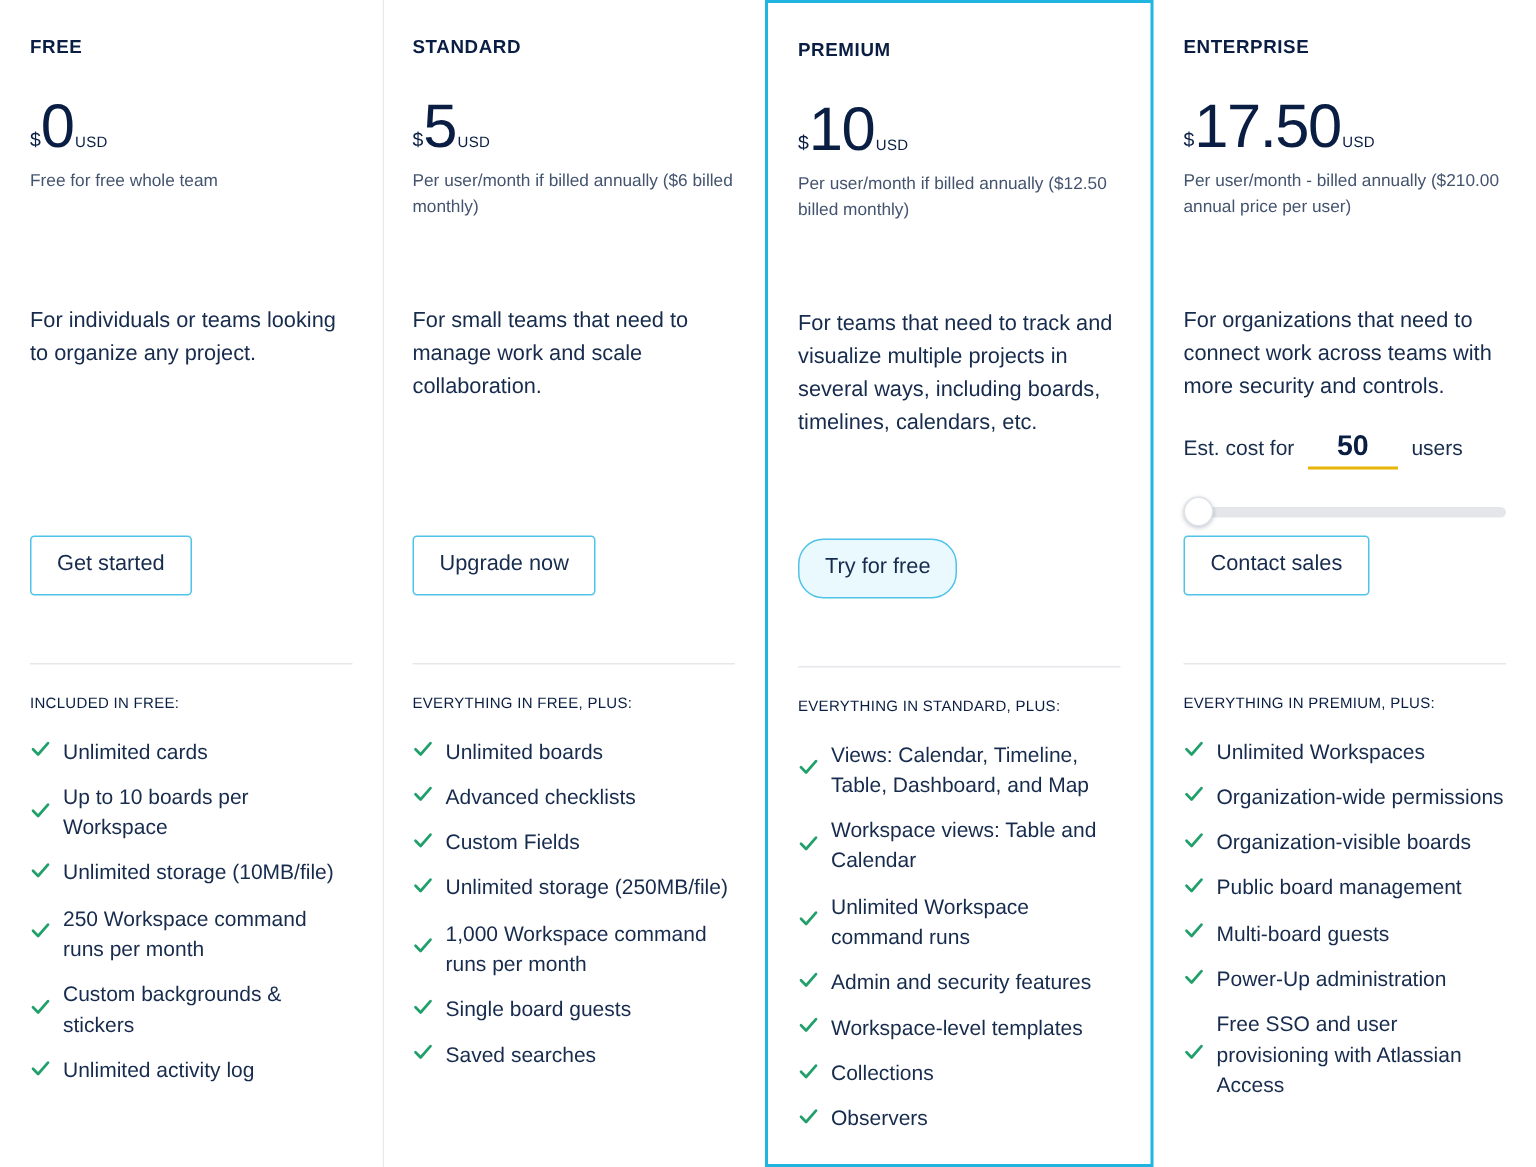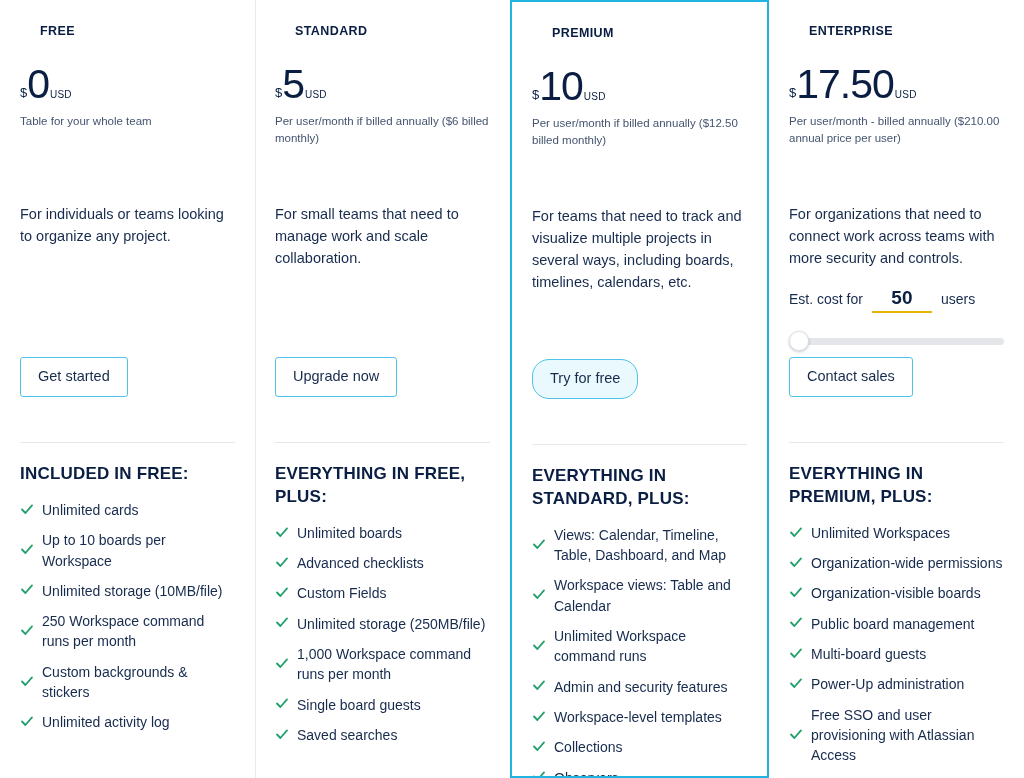--- a/index.html
+++ b/index.html
@@ -55,21 +55,20 @@
   }
   .plan-col.featured::before { display: none; }
   .plan-col.featured + .plan-col::before { display: none; }
 
   .plan-name {
     font-size: 12.5px;
     font-weight: bold;
     letter-spacing: 0.4px;
     color: #091e42;
     margin-bottom: 26px;
-    margin-left: 20px;
   }
 
   .price-row {
     display: flex;
     align-items: baseline;
     margin-bottom: 8px;
     white-space: nowrap;
   }
   .currency-sign {
     font-size: 13px;
@@ -179,22 +178,22 @@
     border-radius: 17px;
   }
 
   .divider {
     height: 1px;
     background: #e5e7ea;
     margin: 23px 0 0 0;
   }
 
   .incl-title {
-    font-size: 17px;
-    font-weight: bold;
+    font-size: 10px;
+    font-weight: normal;
     letter-spacing: 0.2px;
     color: #091e42;
     margin: 20px 0 9px 0;
     line-height: 1.35;
   }
 
   .feat-list {
     list-style: none;
   }
   .feat-item {
@@ -229,21 +228,21 @@
 <div class="pricing-grid">
 
   <div class="plan-col">
     <div class="head-block body-block">
       <div class="plan-name">FREE</div>
       <div class="price-row">
         <span class="currency-sign">$</span>
         <span class="price-amount">0</span>
         <span class="price-currency">USD</span>
       </div>
-      <div class="price-note">Table for your whole team</div>
+      <div class="price-note">Free for free whole team</div>
     </div>
 
     <div class="desc-block body-block">
       <div class="plan-desc">For individuals or teams looking to organize any project.</div>
     </div>
 
     <div class="cta-block body-block">
       <button class="cta-btn">Get started</button>
     </div>
 

